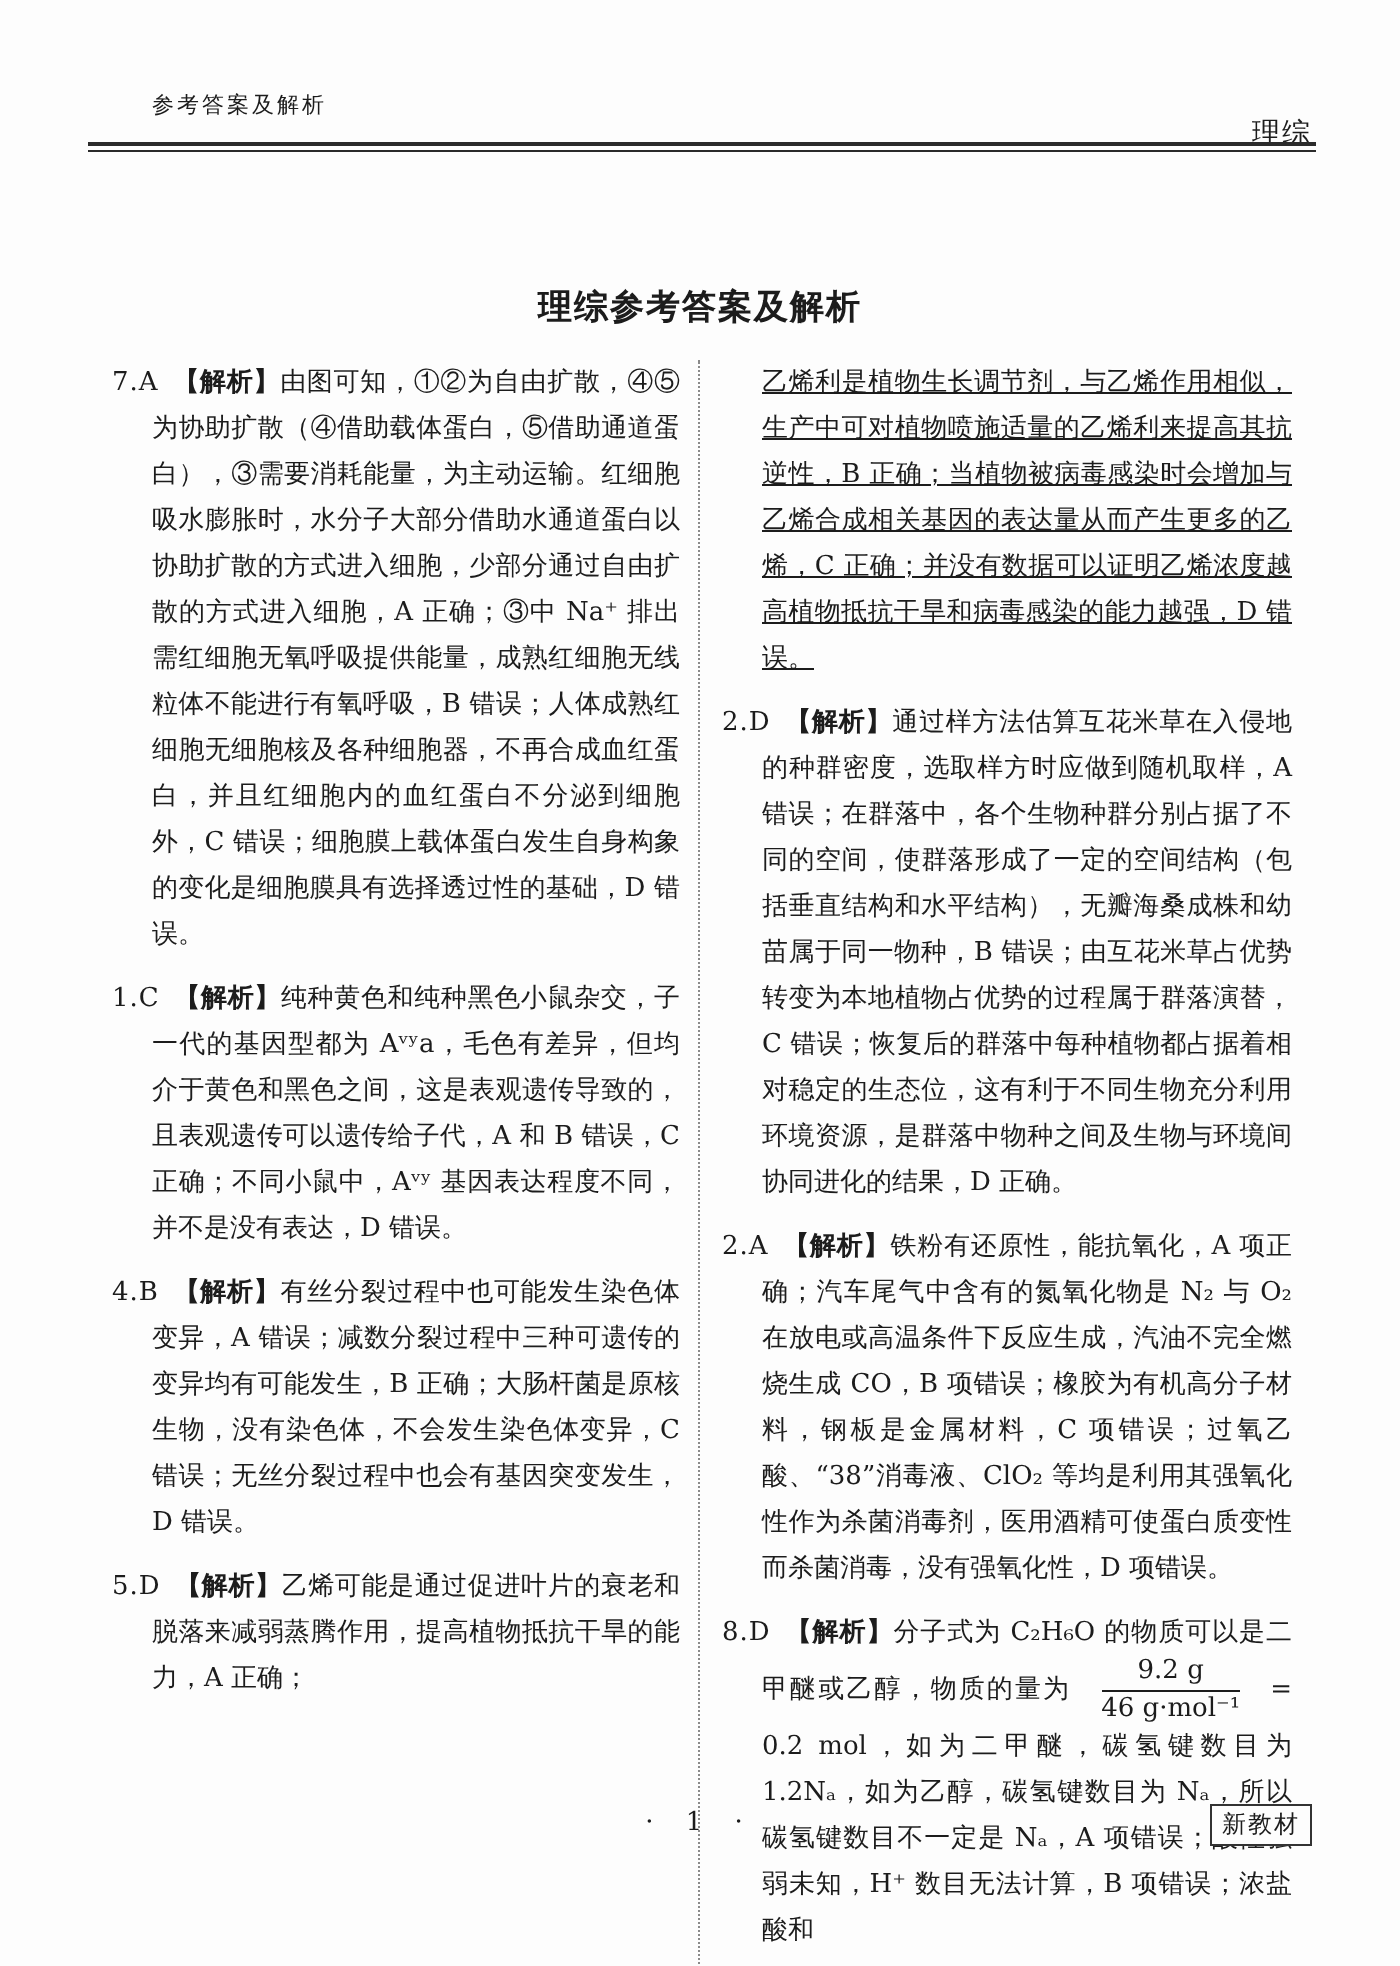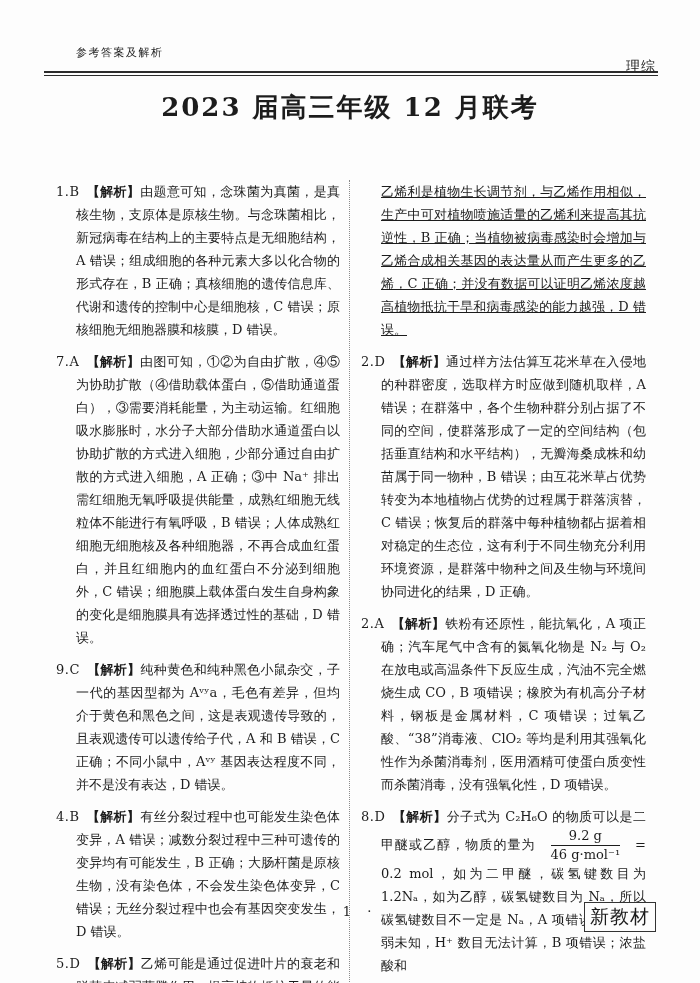--- a/index.html
+++ b/index.html
@@ -34,44 +34,41 @@
   .lbl { font-weight:bold; }
 
   .frac { display:inline-block; vertical-align:middle; text-align:center;
           line-height:1.2; margin:0 15px; text-indent:0; }
   .frac .fn { display:block; border-bottom:1px solid #1c1c1c; padding:0 5px 1px; }
   .frac .fd { display:block; padding-top:1px; }
 
   .page-num { position:absolute; left:0; top:904px; width:700px; text-align:center;
               font-size:13px; letter-spacing:6px; }
   .badge { position:absolute; right:44px; top:902px; border:1px solid #333;
-           font-size:19px; padding:1px 5px; letter-spacing:1px; background:#fdfdfd; }
+           font-size:12px; padding:1px 5px; letter-spacing:1px; background:#fdfdfd; }
 </style>
 </head>
 <body>
 
 <div class="page">
 
   <span class="header-left">参考答案及解析</span>
   <span class="header-right">理综</span>
   <div class="header-rule"></div>
 
-  <div class="title">2023 届高三年级 12 月联考</div>
+  <div class="subtitle">理综参考答案及解析</div>
 
   <div class="columns">
 
     <div class="col col-left">
       <p class="ans">
-        <span class="num">1.B</span><span class="lbl">【解析】</span><span class="txt">由题意可知，念珠菌为真菌，是真核生物，支原体是原核生物。与念珠菌相比，新冠病毒在结构上的主要特点是无细胞结构，A 错误；组成细胞的各种元素大多以化合物的形式存在，B 正确；真核细胞的遗传信息库、代谢和遗传的控制中心是细胞核，C 错误；原核细胞无细胞器膜和核膜，D 错误。</span>
-      </p>
-      <p class="ans">
         <span class="num">7.A</span><span class="lbl">【解析】</span><span class="txt">由图可知，①②为自由扩散，④⑤为协助扩散（④借助载体蛋白，⑤借助通道蛋白），③需要消耗能量，为主动运输。红细胞吸水膨胀时，水分子大部分借助水通道蛋白以协助扩散的方式进入细胞，少部分通过自由扩散的方式进入细胞，A 正确；③中 Na⁺ 排出需红细胞无氧呼吸提供能量，成熟红细胞无线粒体不能进行有氧呼吸，B 错误；人体成熟红细胞无细胞核及各种细胞器，不再合成血红蛋白，并且红细胞内的血红蛋白不分泌到细胞外，C 错误；细胞膜上载体蛋白发生自身构象的变化是细胞膜具有选择透过性的基础，D 错误。</span>
       </p>
       <p class="ans">
-        <span class="num">9.C</span><span class="lbl">【解析】</span><span class="txt">纯种黄色和纯种黑色小鼠杂交，子一代的基因型都为 Aᵛʸa，毛色有差异，但均介于黄色和黑色之间，这是表观遗传导致的，且表观遗传可以遗传给子代，A 和 B 错误，C 正确；不同小鼠中，Aᵛʸ 基因表达程度不同，并不是没有表达，D 错误。</span>
+        <span class="num">1.C</span><span class="lbl">【解析】</span><span class="txt">纯种黄色和纯种黑色小鼠杂交，子一代的基因型都为 Aᵛʸa，毛色有差异，但均介于黄色和黑色之间，这是表观遗传导致的，且表观遗传可以遗传给子代，A 和 B 错误，C 正确；不同小鼠中，Aᵛʸ 基因表达程度不同，并不是没有表达，D 错误。</span>
       </p>
       <p class="ans">
         <span class="num">4.B</span><span class="lbl">【解析】</span><span class="txt">有丝分裂过程中也可能发生染色体变异，A 错误；减数分裂过程中三种可遗传的变异均有可能发生，B 正确；大肠杆菌是原核生物，没有染色体，不会发生染色体变异，C 错误；无丝分裂过程中也会有基因突变发生，D 错误。</span>
       </p>
       <p class="ans">
         <span class="num">5.D</span><span class="lbl">【解析】</span><span class="txt">乙烯可能是通过促进叶片的衰老和脱落来减弱蒸腾作用，提高植物抵抗干旱的能力，A 正确；</span>
       </p>
     </div>
 
     <div class="col col-right">

